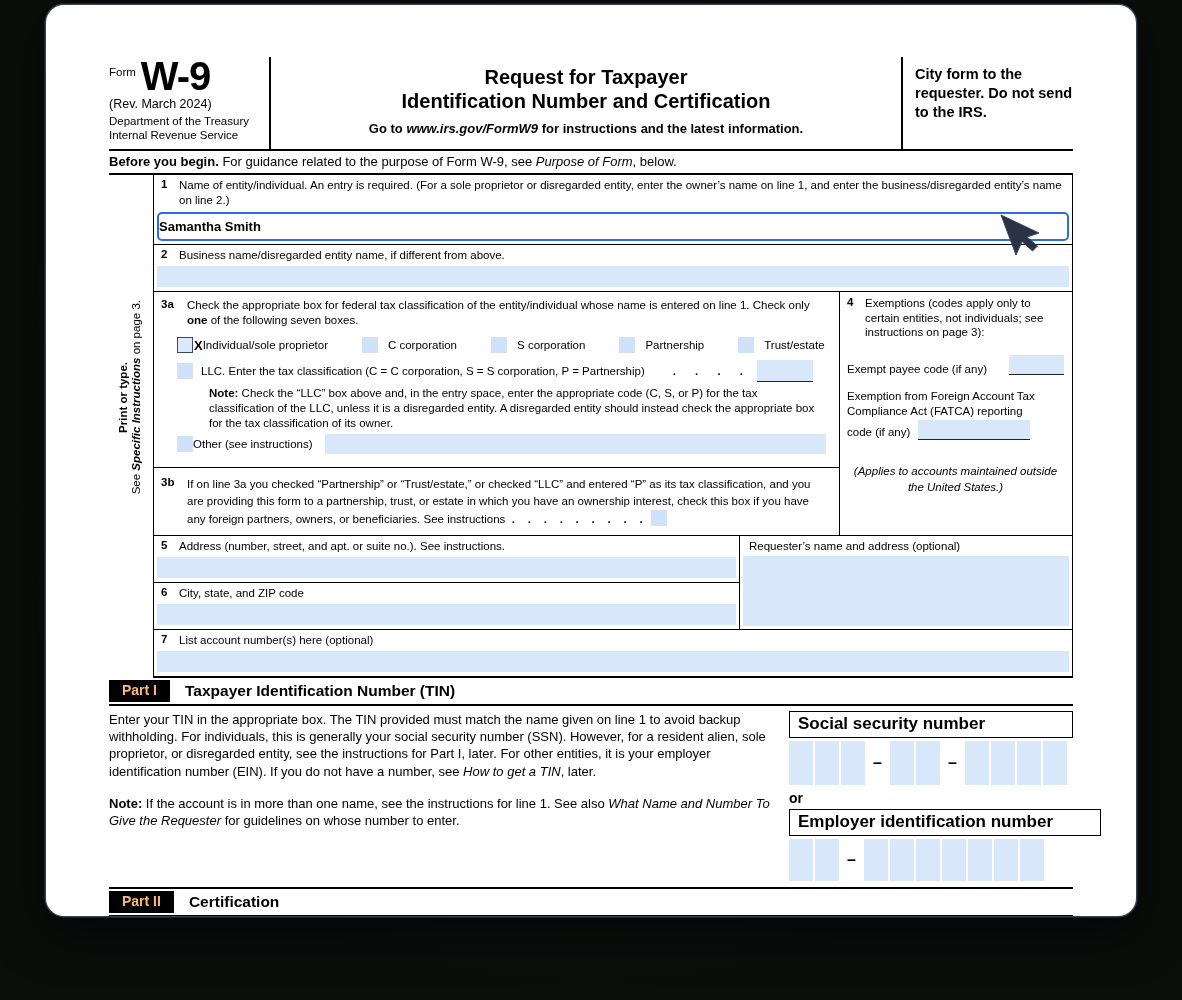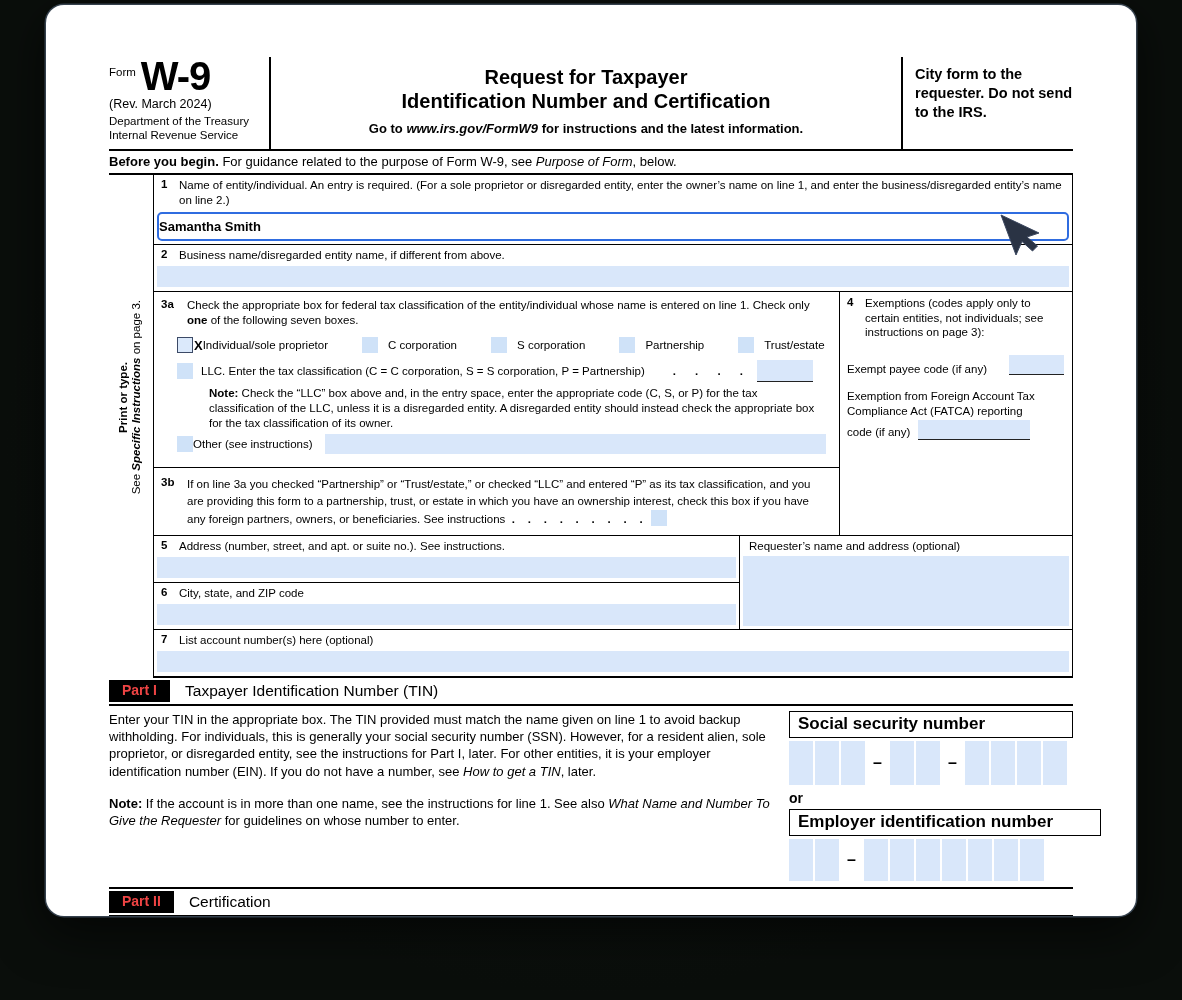--- a/index.html
+++ b/index.html
@@ -88,23 +88,23 @@
   
   .addrwrap{display:flex;border-bottom:1.3px solid #000;}
   .addrleft{width:585px;border-right:1.3px solid #000;}
   .addrright{flex:1;display:flex;flex-direction:column;}
   .r5{border-bottom:1.3px solid #000;}
   .reqlab{font-size:11.5px;padding:4px 8px 2px 9px;}
   .reqbar{flex:1;background:#d9e7fa;margin:2px 3px 3px 3px;}
 
   
   .parthdr{display:flex;align-items:center;border-bottom:2.5px solid #000;padding:0 0 0 0;}
-  .parttab{background:#000;color:#ef4444;font-weight:700;font-size:14px;
+  .parttab{background:#000;color:#fdba74;font-weight:700;font-size:14px;
     padding:2px 13px 4px;margin:2px 0 2px 0;}
-  .parttitle{font-weight:400;font-size:15.5px;margin-left:15px;}
+  .parttitle{font-weight:700;font-size:15.5px;margin-left:15px;}
 
   
   .p1body{display:flex;padding:5px 0 0 0;}
   .p1left{flex:1;font-size:13px;line-height:1.32;}
   .p1left i{font-style:italic;}
   .p1left .notepar{margin-top:15px;}
   .p1right{width:284px;margin-left:11px;}
   .tinlabel{border:1.8px solid #000;font-size:17px;font-weight:700;
     padding:2px 8px 3px;box-sizing:border-box;}
   .tinlabel.ein{width:312px;}
@@ -243,20 +243,21 @@
               <span class="t">Exempt payee code (if any)</span>
               <span class="ublue exbox"></span>
             </div>
             <div class="fatca">
               <div>Exemption from Foreign Account Tax Compliance Act (FATCA) reporting</div>
               <div class="fatcarow">
                 <span>code (if any)</span>
                 <span class="ublue fatcabox"></span>
               </div>
             </div>
+            <div class="applies">(Applies to accounts maintained outside the United States.)</div>
           </div>
         </div>
 
         <div class="addrwrap">
           <div class="addrleft">
             <div class="r5">
               <div class="numlab">
                 <span class="num">5</span>
                 <span class="lab">Address (number, street, and apt. or suite no.). See instructions.</span>
               </div>

